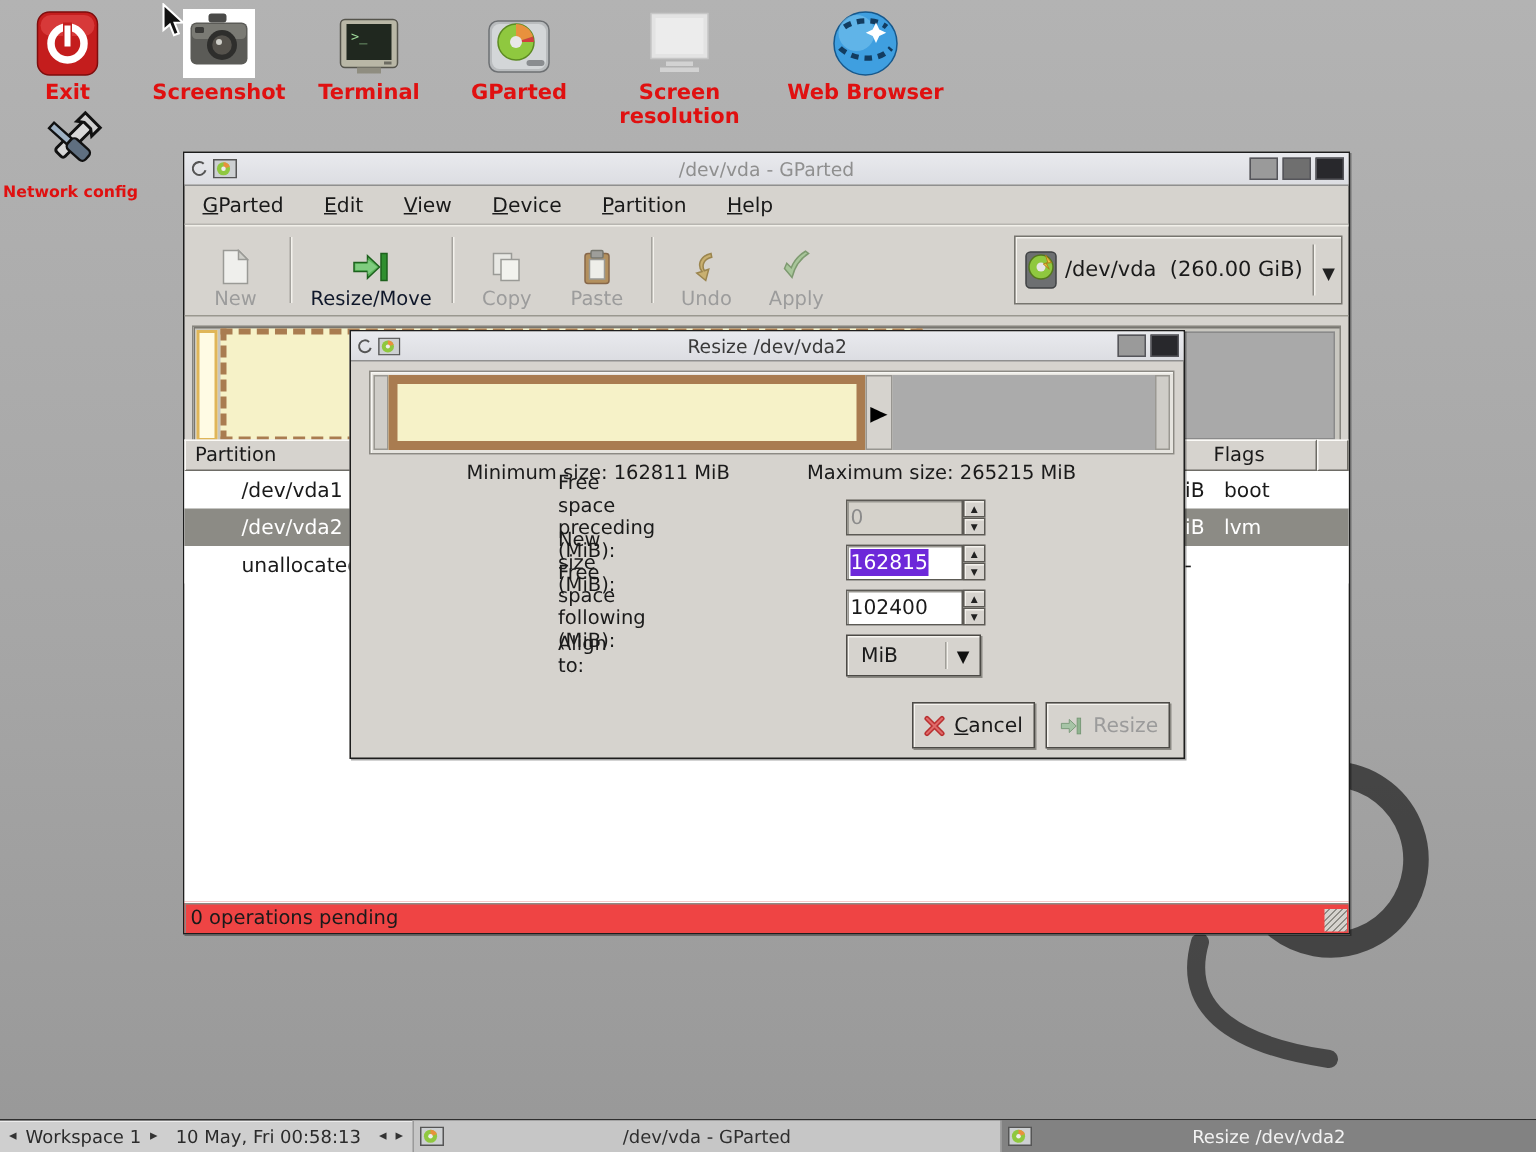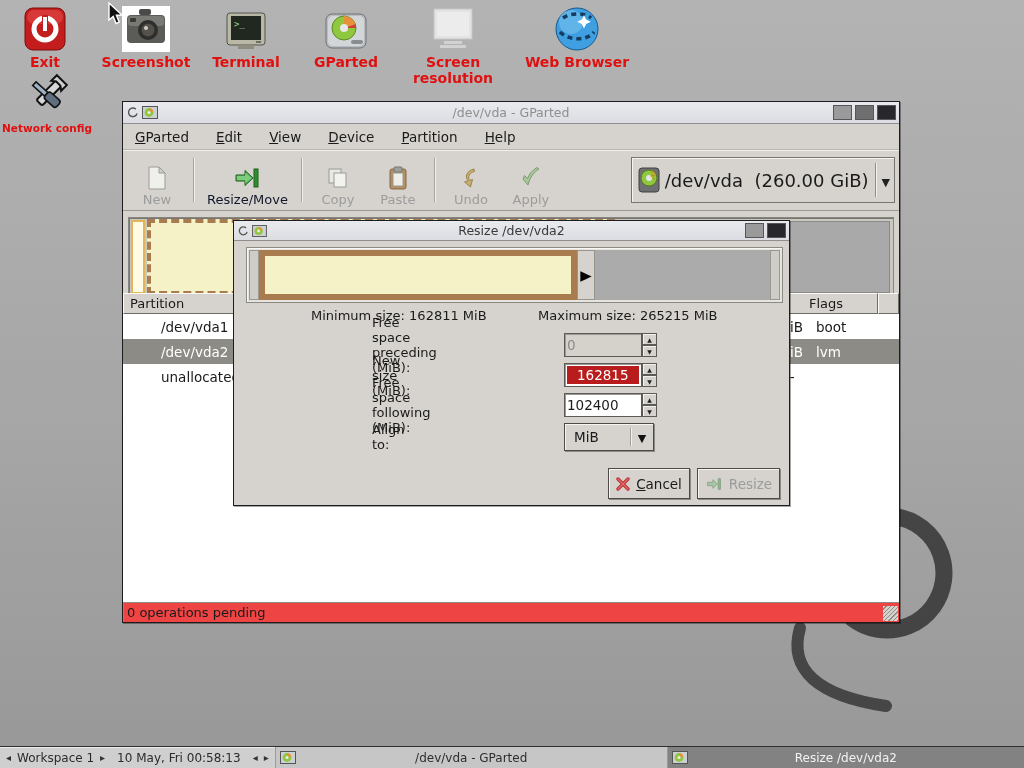--- a/index.html
+++ b/index.html
@@ -32,21 +32,21 @@
     font-size:13.5px;border-bottom:1px solid #b7b5b0;}
   .menuitem{cursor:default;} .mn{text-decoration:underline;}
   .toolbar{height:56px;display:flex;align-items:stretch;border-bottom:1px solid #9a988f;
     box-shadow:inset 0 1px 0 #f1efe9;padding:2px 4px;}
   .tbtn{width:auto;min-width:46px;padding:2px 7px 1px;display:flex;flex-direction:column;
     align-items:center;justify-content:flex-end;gap:2px;font-size:13px;color:#9c9c9c;}
   .tbtn.enabled{color:#0f172a;}
   .tsep{width:1px;background:#a5a39e;box-shadow:1px 0 0 #f3f1ec;margin:6px 6px;}
   .devframe{margin-left:auto;align-self:center;display:flex;align-items:center;height:44px;
     border:1px solid #77756f;box-shadow:inset 1px 1px 0 #f6f4ef;padding:0 4px 0 6px;background:#d6d3ce;}
-  .devtext{font-size:18px;margin:0 6px 0 5px;}
+  .devtext{font-size:14px;margin:0 6px 0 5px;}
   .devsep{width:1px;height:34px;background:#8f8d87;box-shadow:1px 0 0 #f3f1ec;margin-right:6px;}
   .devarrow::before{content:"▼";font-size:11px;color:#222;}
   
   .diskpanel{height:86px;position:relative;}
   .diskbar{position:absolute;left:5px;top:6px;right:5px;height:76px;background:#c9c7c0;
     border:1px solid #87857f;box-shadow:inset 1px 1px 0 #787670;display:flex;align-items:stretch;padding:1px;}
   .p-vda1{width:10px;margin:1px 1px;background:#fffbe4;border:2px solid #e0b659;}
   .p-vda2{width:460px;margin:0 1px;background:#f6f2c8;border:4px dashed #a97c50;}
   .p-unalloc{flex:1;margin:2px;background:#a9a9a9;border:1px solid #8a8a8a;}
   
@@ -78,21 +78,21 @@
   .rs-handle::before{content:"►";font-size:15px;color:#000;transform:scaleY(1.4);}
   .rs-free{flex:1;background:#ababab;}
   .rs-minmax{position:absolute;top:87px;left:0;right:0;font-size:13px;}
   .rs-min{position:absolute;left:77px;} .rs-max{position:absolute;left:304px;}
   .formrow{position:absolute;left:0;height:24px;display:flex;align-items:center;font-size:13px;}
   .formrow .flabel{position:absolute;left:138px;}
   .fieldwrap{position:absolute;left:330px;display:flex;height:24px;}
   .entry{width:72px;height:22px;border:1px solid #5c5a55;background:#fff;font-size:13.5px;
     display:flex;align-items:center;padding:0 2px;box-shadow:inset 1px 1px 0 #9a9892;}
   .entry.disabled{background:#d5d2cb;color:#8b8b8b;}
-  .selhl{background:#b91c1c;color:#fff;padding:1px 10px;}
+  .selhl{background:#6d28d9;color:#fff;padding:1px 0;}
   .spin{width:15px;display:flex;flex-direction:column;}
   .spinb{flex:1;background:#d6d3ce;border:1px solid #5c5a55;display:flex;align-items:center;
     justify-content:center;box-shadow:inset 1px 1px 0 #f3f1ec;}
   .spin-up::before{content:"▲";font-size:6px;color:#222;}
   .spin-down::before{content:"▼";font-size:6px;color:#222;}
   #row-preceding{top:112px;} #row-newsize{top:142px;} #row-following{top:172px;}
   #row-align{top:203px;height:26px;}
   .combo{position:absolute;left:330px;width:88px;height:26px;background:#d6d3ce;
     border:1px solid #4c4a46;box-shadow:inset 1px 1px 0 #f6f4ef,1px 1px 0 #8b8983;
     display:flex;align-items:center;font-size:13.5px;}

